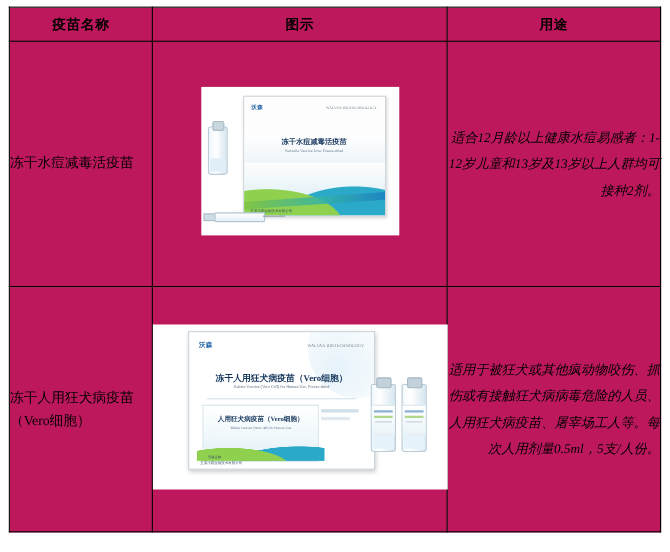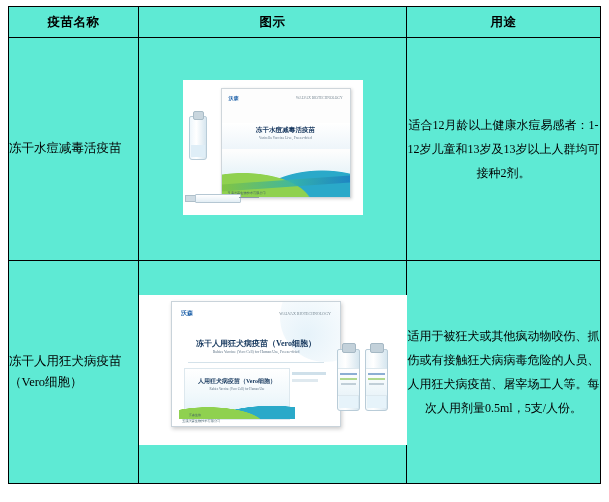--- a/index.html
+++ b/index.html
@@ -25,44 +25,45 @@
     table-layout: fixed;
     width: 592px;
     margin: 6px 0 0 8px;
     background: #ffffff;
   }
   table.vaccine-table td,
   table.vaccine-table th {
     border: 1px solid #000000;
     padding: 0;
     vertical-align: middle;
-    background: #5eead4;
+    background: #be185d;
   }
   .col-name { width: 130px; }
   .col-img  { width: 268px; }
   .col-use  { width: 194px; }
 
   thead th {
     height: 30px;
     text-align: center;
     font-size: 12.5px;
     font-weight: bold;
     letter-spacing: 0.5px;
   }
   .name-cell {
     text-align: left;
     font-size: 12.5px;
     line-height: 1.7;
     padding: 4px 6px 4px 8px;
   }
   .use-cell {
-    text-align: center;
+    text-align: right;
     font-size: 12px;
     line-height: 2.0;
     padding: 6px 8px 6px 9px;
+    font-style: italic;
   }
   .row-1 td { height: 222px; }
   .row-2 td { height: 222px; }
 
   .img-cell {
     text-align: center;
     padding: 4px 0;
   }
   .photo {
     position: relative;

